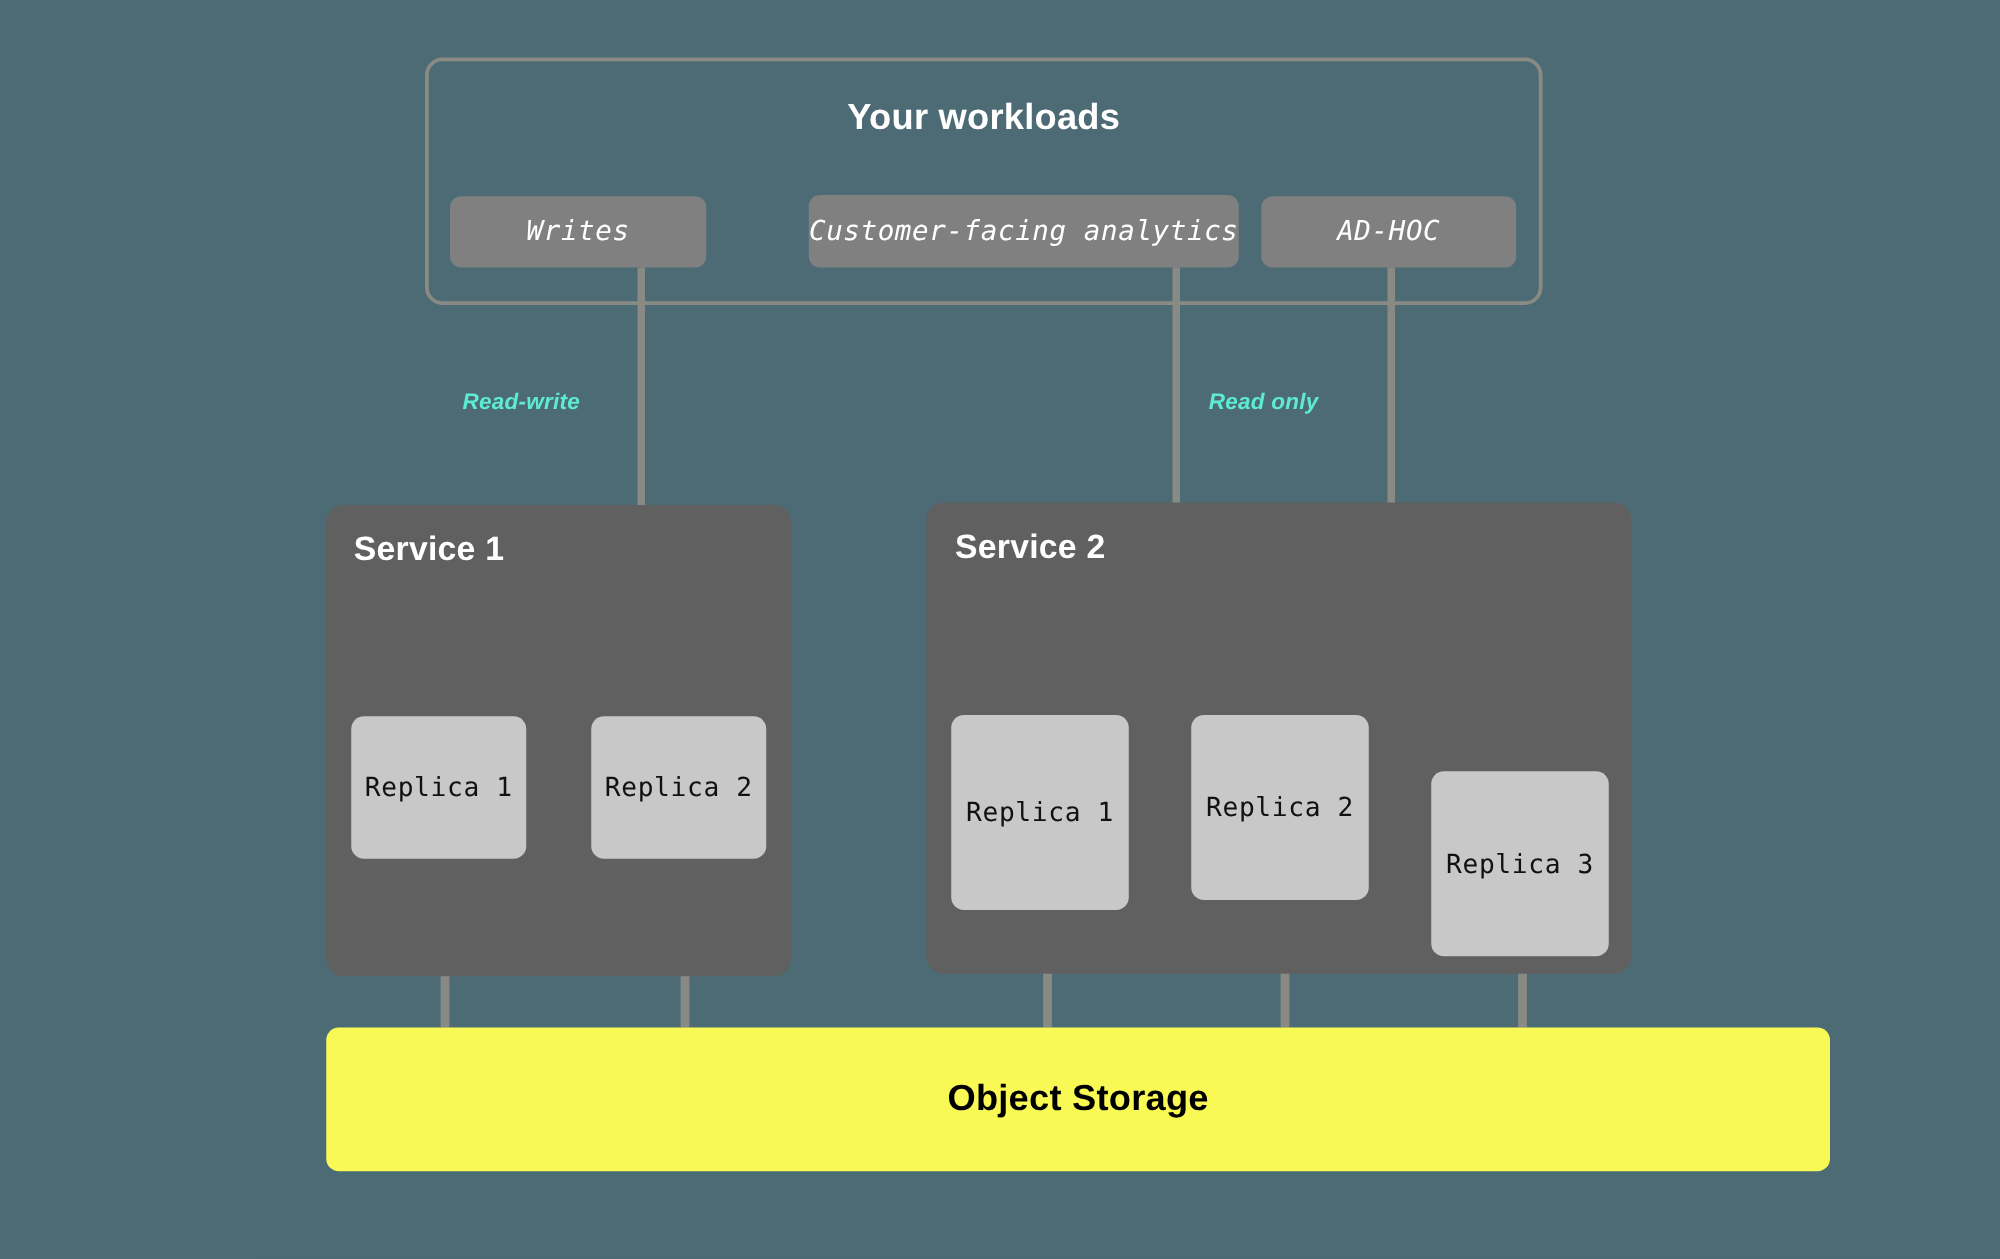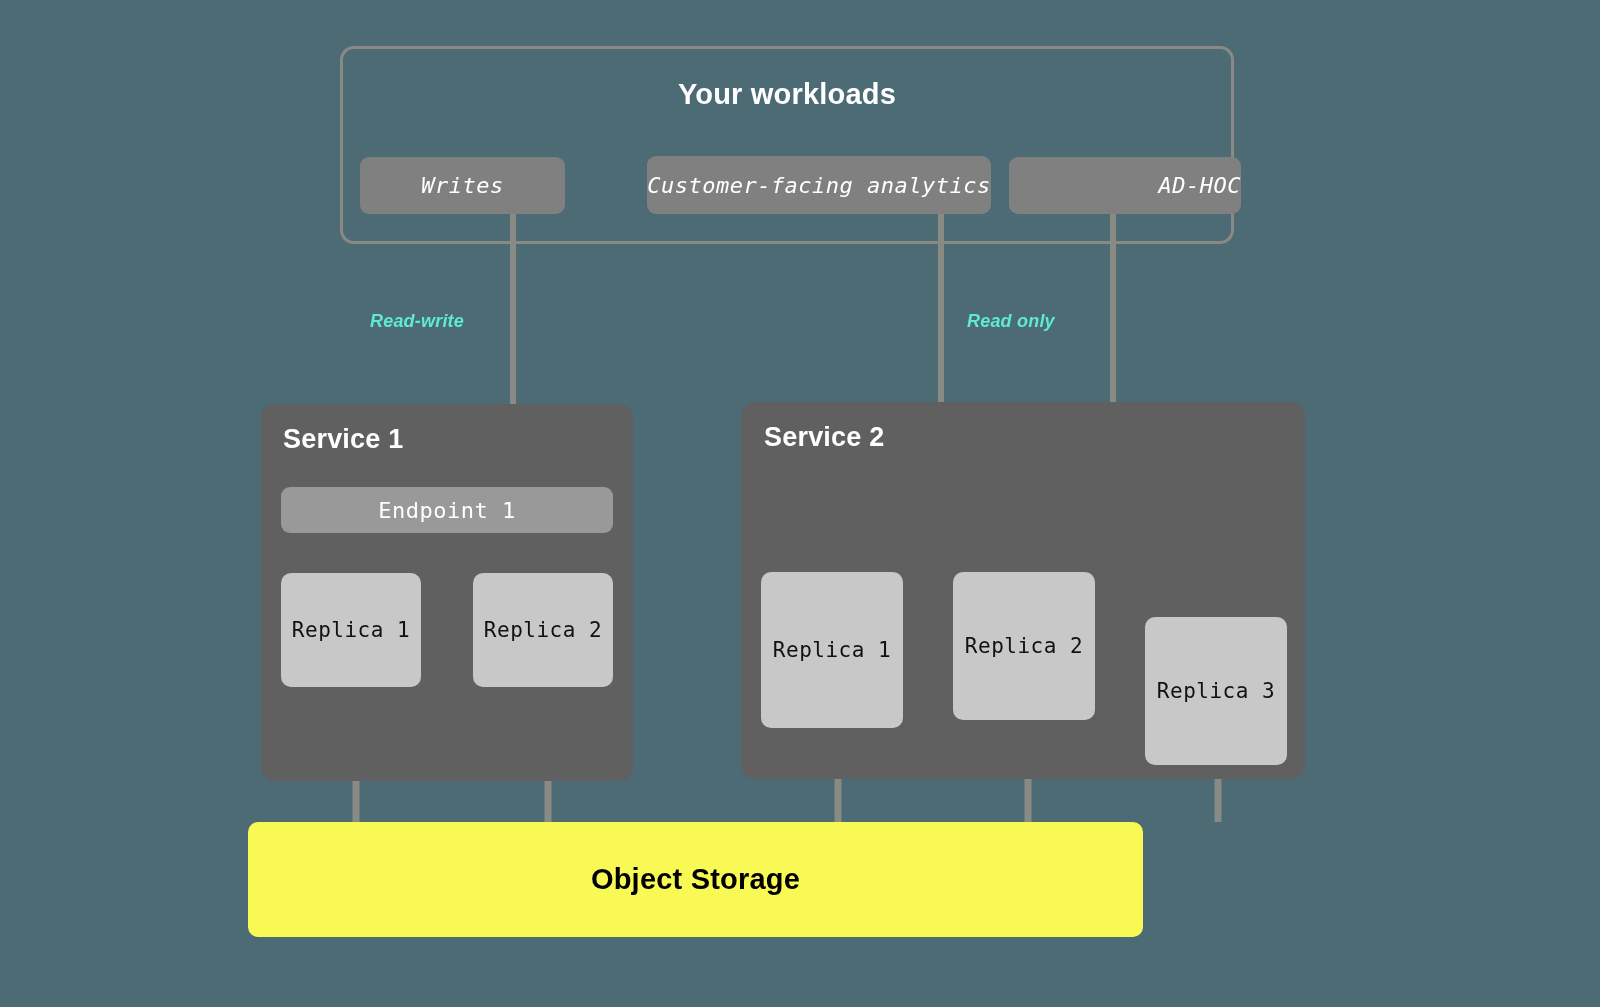--- a/index.html
+++ b/index.html
@@ -164,33 +164,30 @@
   <div class="workloads-title">Your workloads</div>
 
   <div class="node wl-box" style="left:360px; top:157px; width:205px; height:57px;">
     <span>Writes</span>
   </div>
 
   <div class="node wl-box" style="left:647px; top:156px; width:344px; height:58px;justify-content:center;">
     <span>Customer-facing analytics</span>
   </div>
 
-  <div class="node wl-box" style="left:1009px; top:157px; width:232px; height:57px;justify-content:flex-end;">
+  <div class="node wl-box" style="left:1009px; top:157px; width:204px; height:57px;">
     <span>AD-HOC</span>
   </div>
 
   <div class="edge-label" style="left:370px; top:311px;">Read-write</div>
   <div class="edge-label" style="left:967px; top:311px;">Read only</div>
 
   <div class="service-box" style="left:261px; top:404px; width:372px; height:377px;"></div>
   <div class="service-title" style="left:283px; top:424px;">Service 1</div>
 
-  <div class="node endpoint-box" style="left:281px; top:487px; width:332px; height:46px;">
-    <span>Endpoint 1</span>
-  </div>
 
   <div class="node replica-box" style="left:281px; top:573px; width:140px; height:114px;">
     <span>Replica 1</span>
   </div>
 
   <div class="node replica-box" style="left:473px; top:573px; width:140px; height:114px;">
     <span>Replica 2</span>
   </div>
 
   <div class="service-box" style="left:741px; top:402px; width:564px; height:377px;"></div>
@@ -202,17 +199,17 @@
   </div>
 
   <div class="node replica-box" style="left:953px; top:572px; width:142px; height:148px;">
     <span>Replica 2</span>
   </div>
 
   <div class="node replica-box" style="left:1145px; top:572px; width:142px; height:148px;margin-top:45px;">
     <span>Replica 3</span>
   </div>
 
-  <div class="storage-box" style="left:248px; top:822px; width:895px; height:115px;">
+  <div class="storage-box" style="left:261px; top:822px; width:1203px; height:115px;">
     <span>Object Storage</span>
   </div>
 
 </div>
 
 </body></html>

